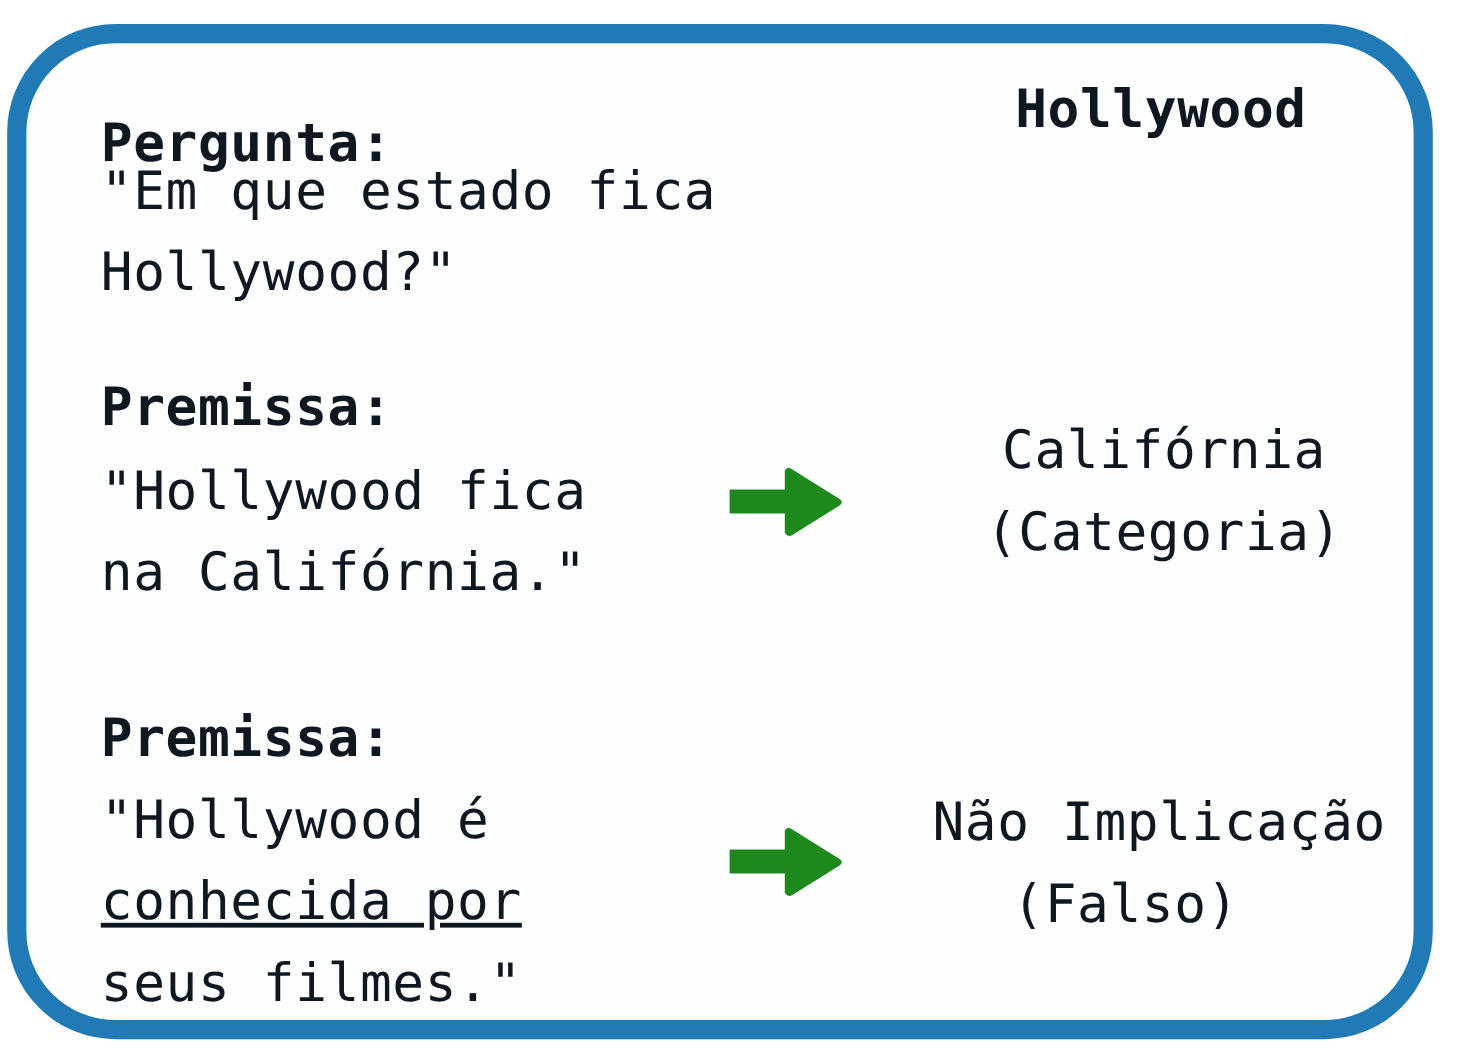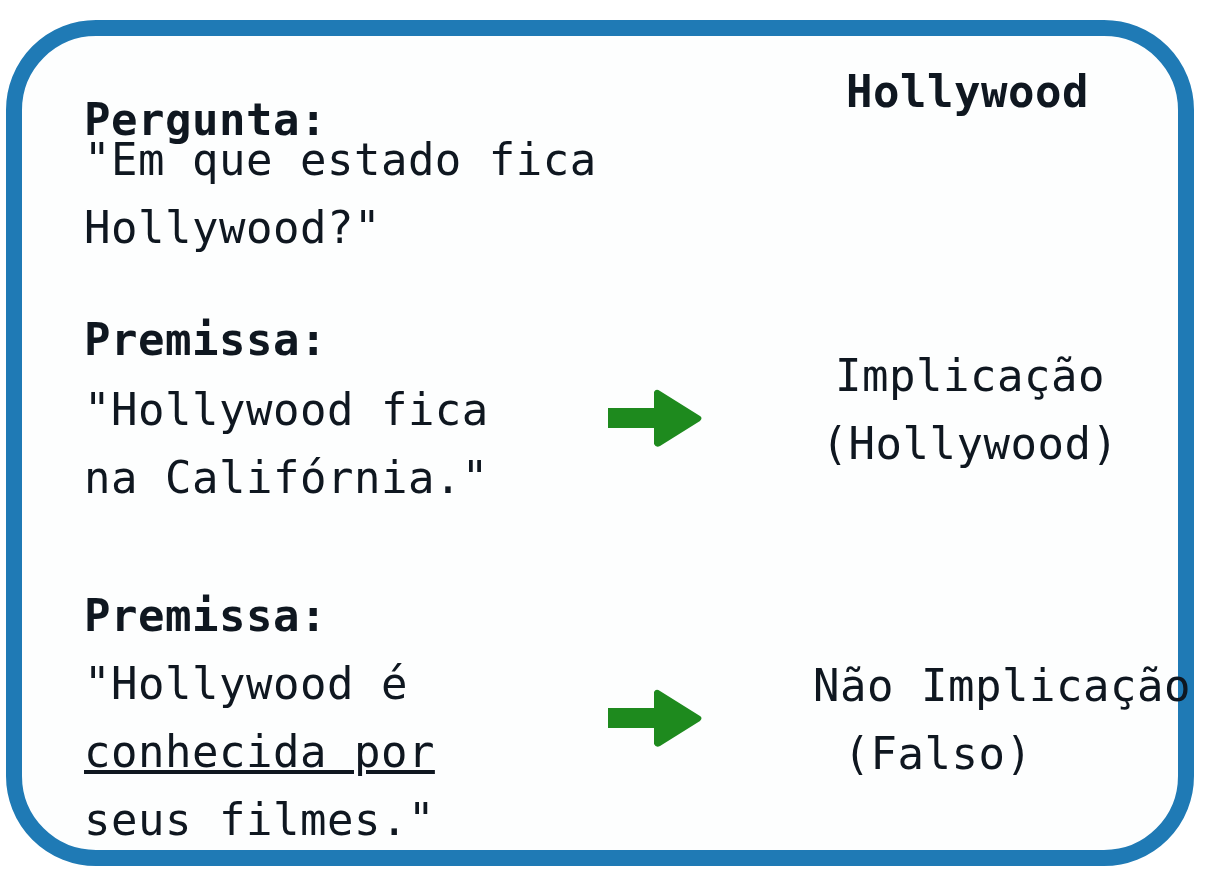--- a/index.html
+++ b/index.html
@@ -24,26 +24,26 @@
 <div class="t" style="left:84px;top:194px;">Hollywood?"</div>
 
 <div class="t b" style="left:84px;top:306px;">Premissa:</div>
 <div class="t" style="left:84px;top:376px;">"Hollywood fica</div>
 <div class="t" style="left:84px;top:444px;">na Califórnia."</div>
 
 <svg class="arrow" style="left:604px;top:386px;" viewBox="0 0 100 64">
   <path d="M4 22 H50 V6 Q52 2 56 5 L96 30 Q99 32 96 35 L56 60 Q52 62 50 58 V42 H4 Z" fill="#1e8a1e"></path>
 </svg>
 
-<div class="t c" style="left:760px;top:342px;width:420px;">Implicação</div>
-<div class="t c" style="left:760px;top:410px;width:420px;">(Hollywood)</div>
+<div class="t c" style="left:760px;top:342px;width:420px;">Califórnia</div>
+<div class="t c" style="left:760px;top:410px;width:420px;">(Categoria)</div>
 
 <div class="t b" style="left:84px;top:582px;">Premissa:</div>
 <div class="t" style="left:84px;top:650px;">"Hollywood é</div>
 <div class="t" style="left:84px;top:718px;text-decoration:underline;">conhecida por</div>
 <div class="t" style="left:84px;top:786px;">seus filmes."</div>
 
 <svg class="arrow" style="left:604px;top:686px;" viewBox="0 0 100 64">
   <path d="M4 22 H50 V6 Q52 2 56 5 L96 30 Q99 32 96 35 L56 60 Q52 62 50 58 V42 H4 Z" fill="#1e8a1e"></path>
 </svg>
 
-<div class="t c" style="left:788px;top:652px;width:428px;">Não Implicação</div>
+<div class="t c" style="left:752px;top:652px;width:428px;">Não Implicação</div>
 <div class="t c" style="left:724px;top:720px;width:428px;">(Falso)</div>
 
 </body></html>

